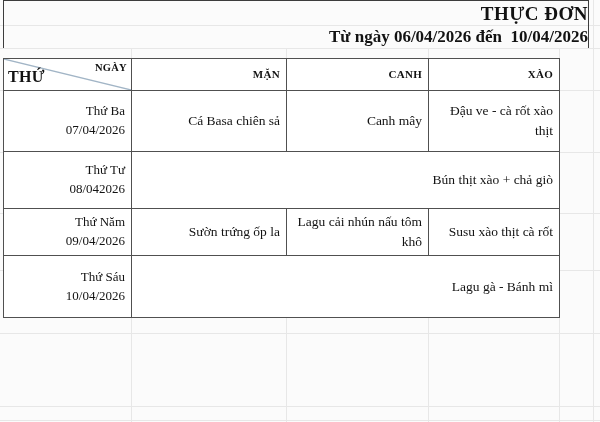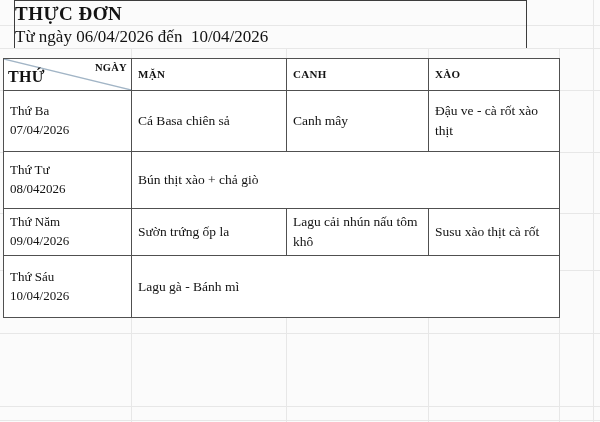--- a/index.html
+++ b/index.html
@@ -21,50 +21,50 @@
   }
   .sheet{position:relative;width:600px;height:422px;}
 
   
   .gl{position:absolute;background:var(--gridline);z-index:0;}
   .gl.h{left:0;width:600px;height:1px;}
   .gl.v{width:1px;}
 
   
   .title-block{
-    position:absolute;left:14px;top:0;width:513px;height:48px;
+    position:absolute;left:3px;top:0;width:586px;height:48px;
     border-top:1px solid var(--border-dark);
     border-left:1px solid var(--border-dark);
     border-right:1px solid var(--border-dark);
     box-sizing:border-box;
     z-index:2;
-    text-align:left;
+    text-align:right;
   }
   .title-row{
     height:25px;line-height:25px;
     font-weight:bold;font-size:19px;letter-spacing:.5px;
   }
   .subtitle-row{
     height:23px;line-height:22px;
-    font-weight:normal;font-size:17px;
+    font-weight:bold;font-size:17px;
     white-space:pre;
   }
 
   
   table.menu{
     position:absolute;left:3px;top:58px;z-index:2;
     border-collapse:collapse;table-layout:fixed;
     width:556px;
     font-size:13.5px;
   }
   table.menu{border:1px solid var(--border-dark);}
   table.menu td,table.menu th{
     border:1px solid var(--border-cell);
     background:var(--cell-bg);
-    text-align:left;vertical-align:middle;
+    text-align:right;vertical-align:middle;
     padding:2px 6px;
     line-height:1.45;
     overflow:hidden;
   }
   th.col-head{
     font-size:11px;font-weight:bold;
     vertical-align:top;padding-top:5px;letter-spacing:.3px;
   }
   td.corner{position:relative;padding:0;vertical-align:top;}
   td.corner svg{position:absolute;left:0;top:0;width:100%;height:100%;display:block;}

